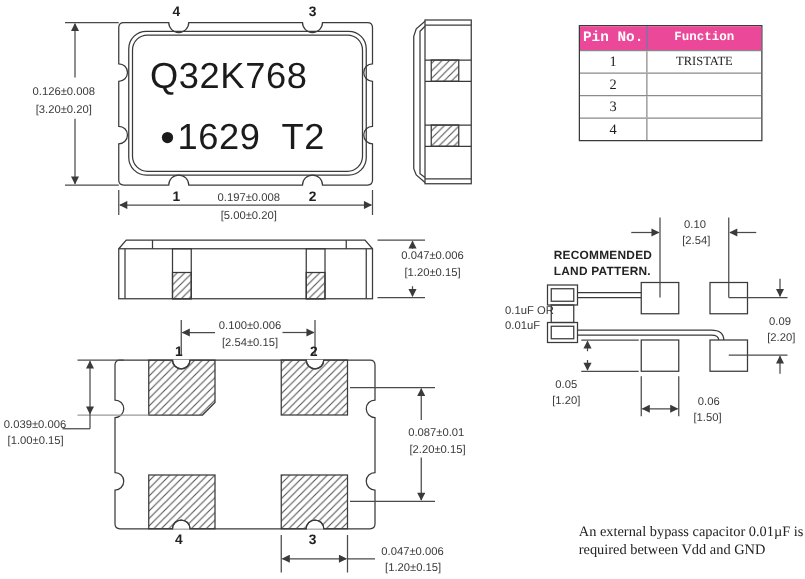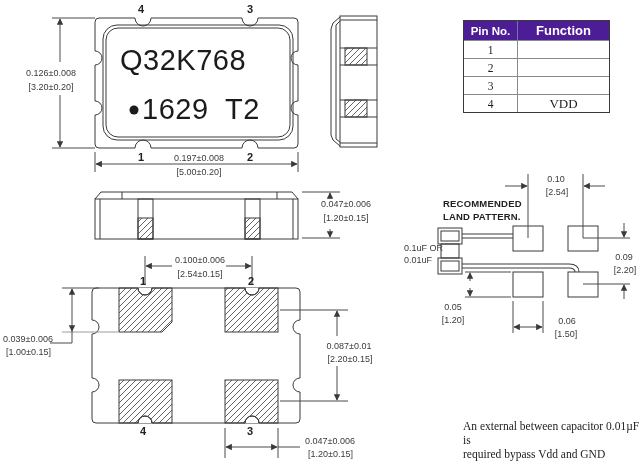--- a/index.html
+++ b/index.html
@@ -15,21 +15,21 @@
   .thin{stroke:#4a4a4a;stroke-width:1;fill:none;}
   .pad{fill:url(#hatch);stroke:#3a3a3a;stroke-width:1;}
   .pin-table{position:absolute;left:463px;top:20px;width:147px;border:1px solid #3a3a3a;
              font-family:"Liberation Serif",serif;color:#1d1d1d;box-sizing:border-box;}
   .pt-row{display:flex;height:17px;border-top:1px solid #8a8a8a;}
   .pt-head{height:19px;border-top:none;color:#fff;
            font-family:"Liberation Sans",sans-serif;font-weight:bold;}
   .pt-c1{width:53px;display:flex;align-items:center;justify-content:center;
          border-right:1px solid #8a8a8a;font-size:11.5px;}
   .pt-head .pt-c1{border-right:1px solid #6b7ba6;font-size:11.5px;}
-  .pt-c2{flex:1;display:flex;align-items:center;justify-content:center;font-size:13px;}
+  .pt-c2{flex:1;display:flex;align-items:center;justify-content:center;font-size:10px;}
   .note{position:absolute;left:463px;top:420px;width:180px;
         font-family:"Liberation Serif",serif;font-size:11.5px;line-height:1.2;color:#222;}
 </style>
 </head>
 <body>
 
 <div class="stage">
 
 <svg width="644" height="463" viewBox="0 0 644 463">
   <defs>
@@ -222,37 +222,37 @@
       <line class="thin" x1="513" y1="301" x2="513" y2="333"></line>
       <line class="thin" x1="543" y1="301" x2="543" y2="333"></line>
       <line class="thin" x1="514" y1="327" x2="542" y2="327" marker-start="url(#arr)" marker-end="url(#arr)"></line>
       <text class="dim" x="567" y="324" text-anchor="middle">0.06</text>
       <text class="dim" x="566" y="337" text-anchor="middle">[1.50]</text>
     </g>
   </g>
 </svg>
 
 <div class="pin-table">
-  <div class="pt-row pt-head" style="background:#4c1d95;">
+  <div class="pt-row pt-head" style="background:#ec4899;font-family:Liberation Mono, monospace;">
     <div class="pt-c1">Pin No.</div>
     <div class="pt-c2">Function</div>
   </div>
   <div class="pt-row">
     <div class="pt-c1">1</div>
+    <div class="pt-c2">TRISTATE</div>
   </div>
   <div class="pt-row">
     <div class="pt-c1">2</div>
   </div>
   <div class="pt-row">
     <div class="pt-c1">3</div>
   </div>
   <div class="pt-row">
     <div class="pt-c1">4</div>
-    <div class="pt-c2">VDD</div>
   </div>
 </div>
 
 <div class="note">
-  <div>An external between capacitor 0.01µF is</div>
-  <div>required bypass Vdd and GND</div>
+  <div>An external bypass capacitor 0.01µF is</div>
+  <div>required between Vdd and GND</div>
 </div>
 
 </div>
 
 </body></html>

